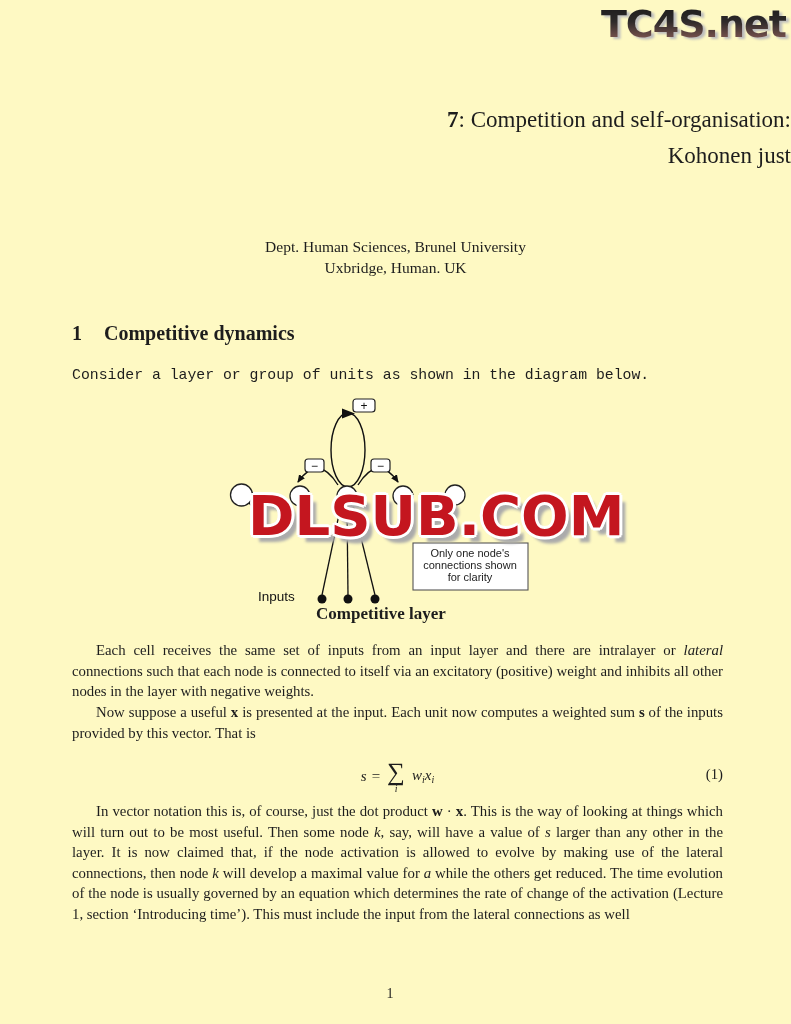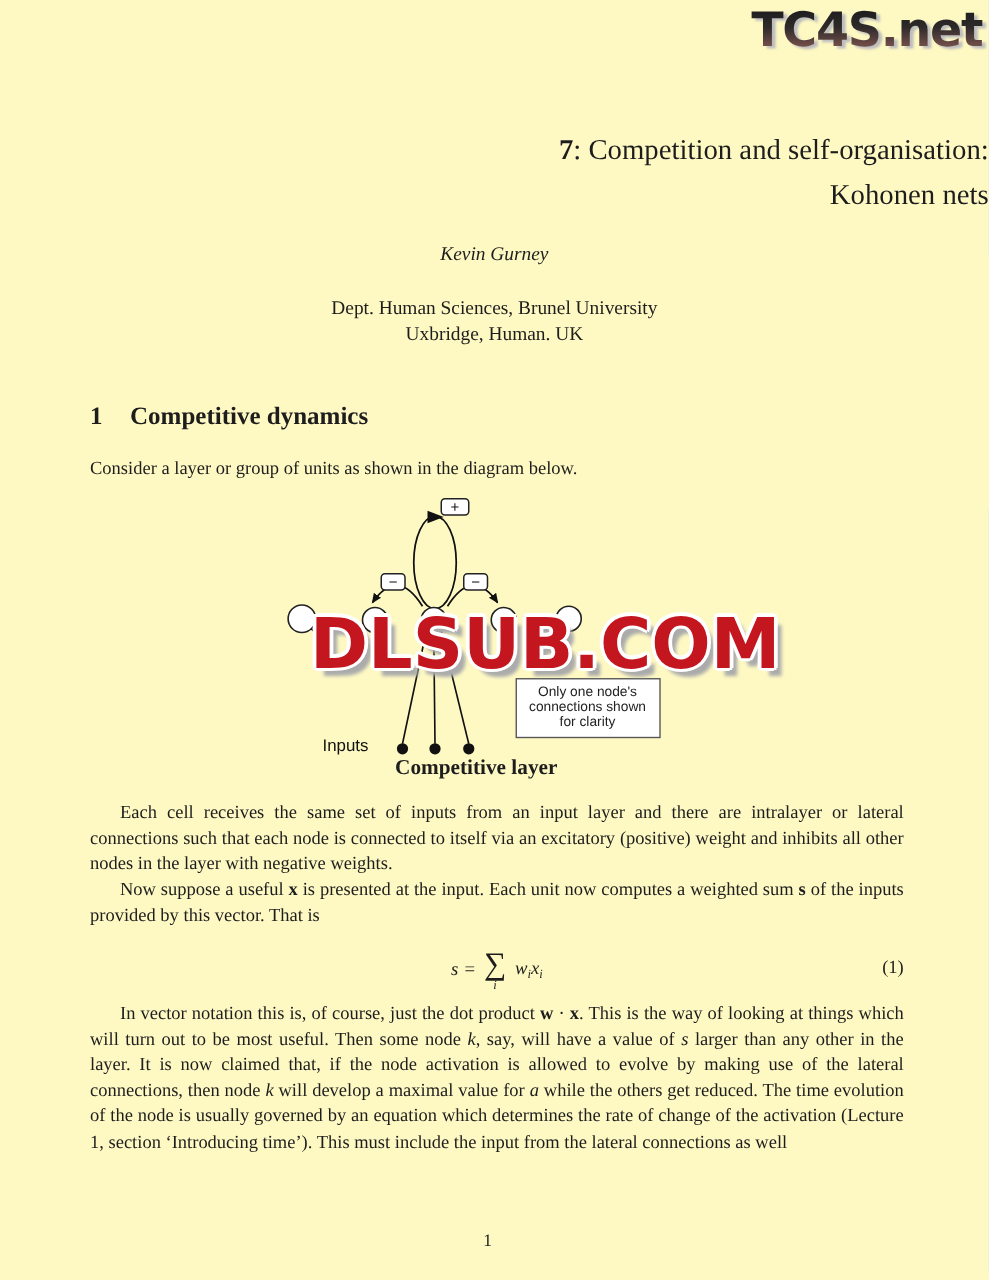--- a/index.html
+++ b/index.html
@@ -43,21 +43,21 @@
   .author{position:absolute;top:195px;left:0;width:100%;text-align:center;
     font-style:italic;font-size:15.5px;}
   .affil{position:absolute;top:236px;left:0;width:100%;text-align:center;
     font-size:15.5px;line-height:21px;}
   
   .sec-head{position:absolute;top:322px;left:72px;font-size:20px;font-weight:bold;}
   .sec-head .secnum{margin-right:22px;}
   .body-par{position:absolute;left:72px;width:651px;font-size:14.8px;
     line-height:20.6px;text-align:justify;}
   .indent{text-indent:24px;}
-  .em{}
+  .em{font-style:italic;}
   .bv{font-weight:bold;}
   .iv{font-style:italic;}
   
   .figure{position:absolute;left:0;top:395px;width:791px;height:212px;}
   .fig-svg{position:absolute;left:225px;top:0;}
   .caption{position:absolute;top:604px;left:225px;width:312px;text-align:center;
     font-weight:bold;font-size:17px;}
   
   .equation{position:absolute;left:72px;top:752px;width:651px;height:48px;}
   .eq-main{position:absolute;left:0;width:100%;top:0;height:48px;
@@ -74,31 +74,30 @@
 </style>
 </head>
 <body>
 
 <div class="page">
 
   <div class="logo-top">TC4S.net</div>
 
   <div class="title">
     <div><span class="tnum">7</span><span>: Competition and self-organisation:</span></div>
-    <div>Kohonen nets</div>
+    <div>Kohonen just</div>
   </div>
-  <div class="author">Kevin Gurney</div>
   <div class="affil">
     <div>Dept. Human Sciences, Brunel University</div>
     <div>Uxbridge, Human. UK</div>
   </div>
 
   <div class="sec-head"><span class="secnum">1</span><span>Competitive dynamics</span></div>
 
-  <div class="body-par" style="top:365px;">Consider a layer or group of units as shown in the diagram below.</div>
+  <div class="body-par" style="top:365px;font-family:Liberation Mono, monospace;">Consider a layer or group of units as shown in the diagram below.</div>
 
   <div class="figure">
     <svg class="fig-svg" width="345" height="212" viewBox="0 0 345 212">
       <defs>
         <marker id="arr" markerUnits="userSpaceOnUse" markerWidth="9" markerHeight="8" refX="7" refY="3.5" orient="auto">
           <path d="M0,0 L8,3.5 L0,7 z" fill="#111"></path>
         </marker>
       </defs>
 
       <ellipse cx="123" cy="55" rx="17" ry="37" fill="none" stroke="#111" stroke-width="1.4"></ellipse>

